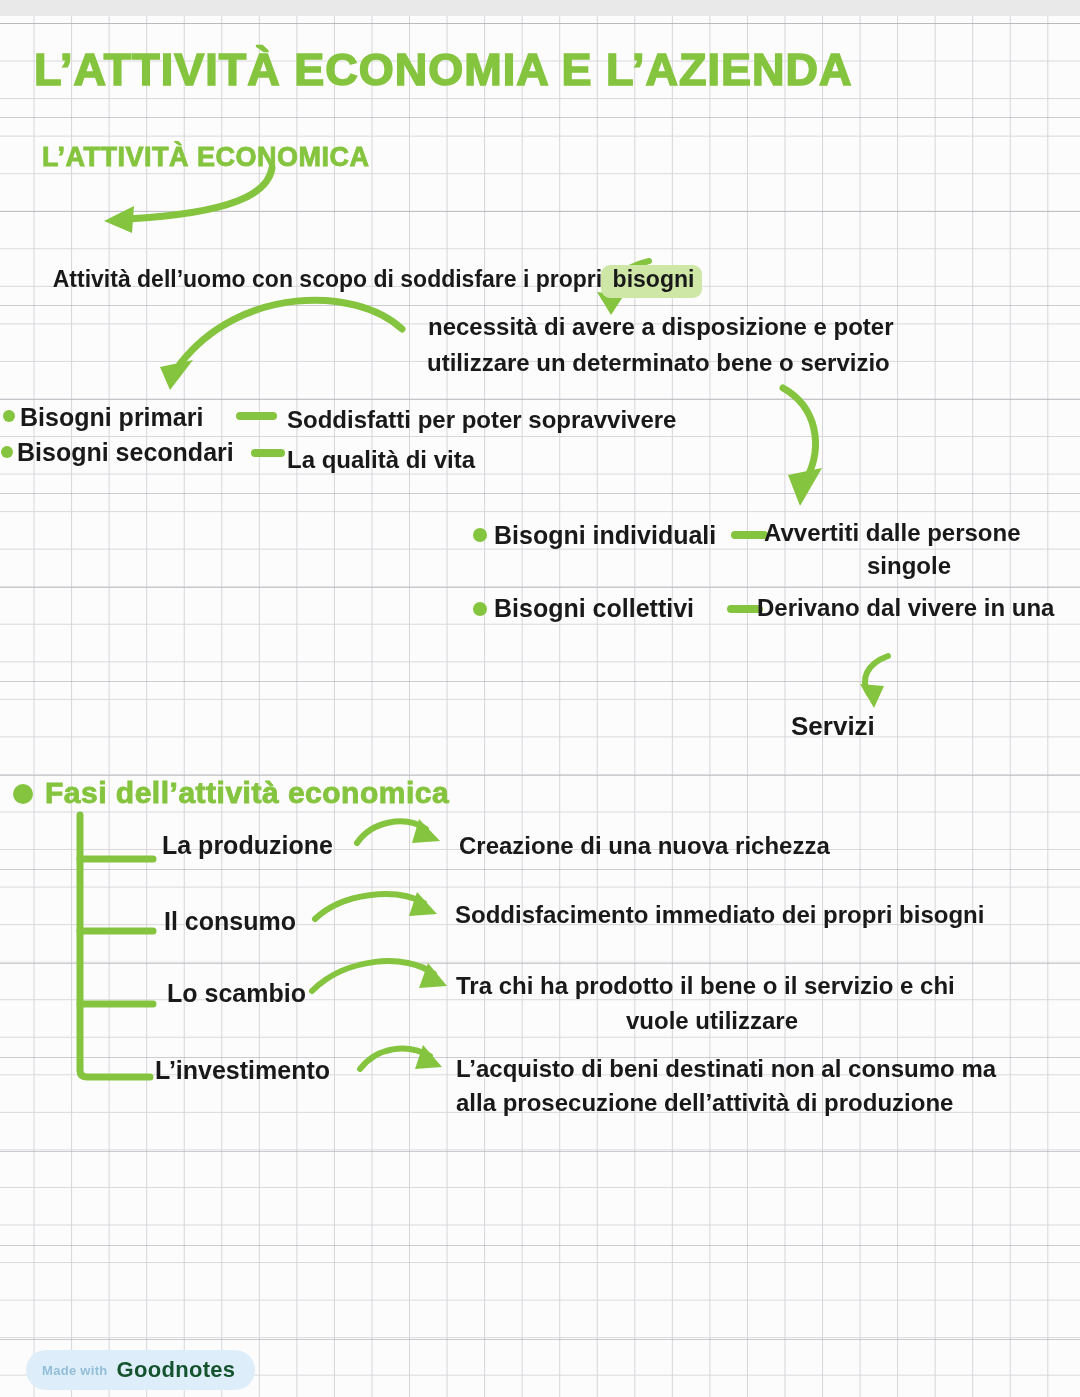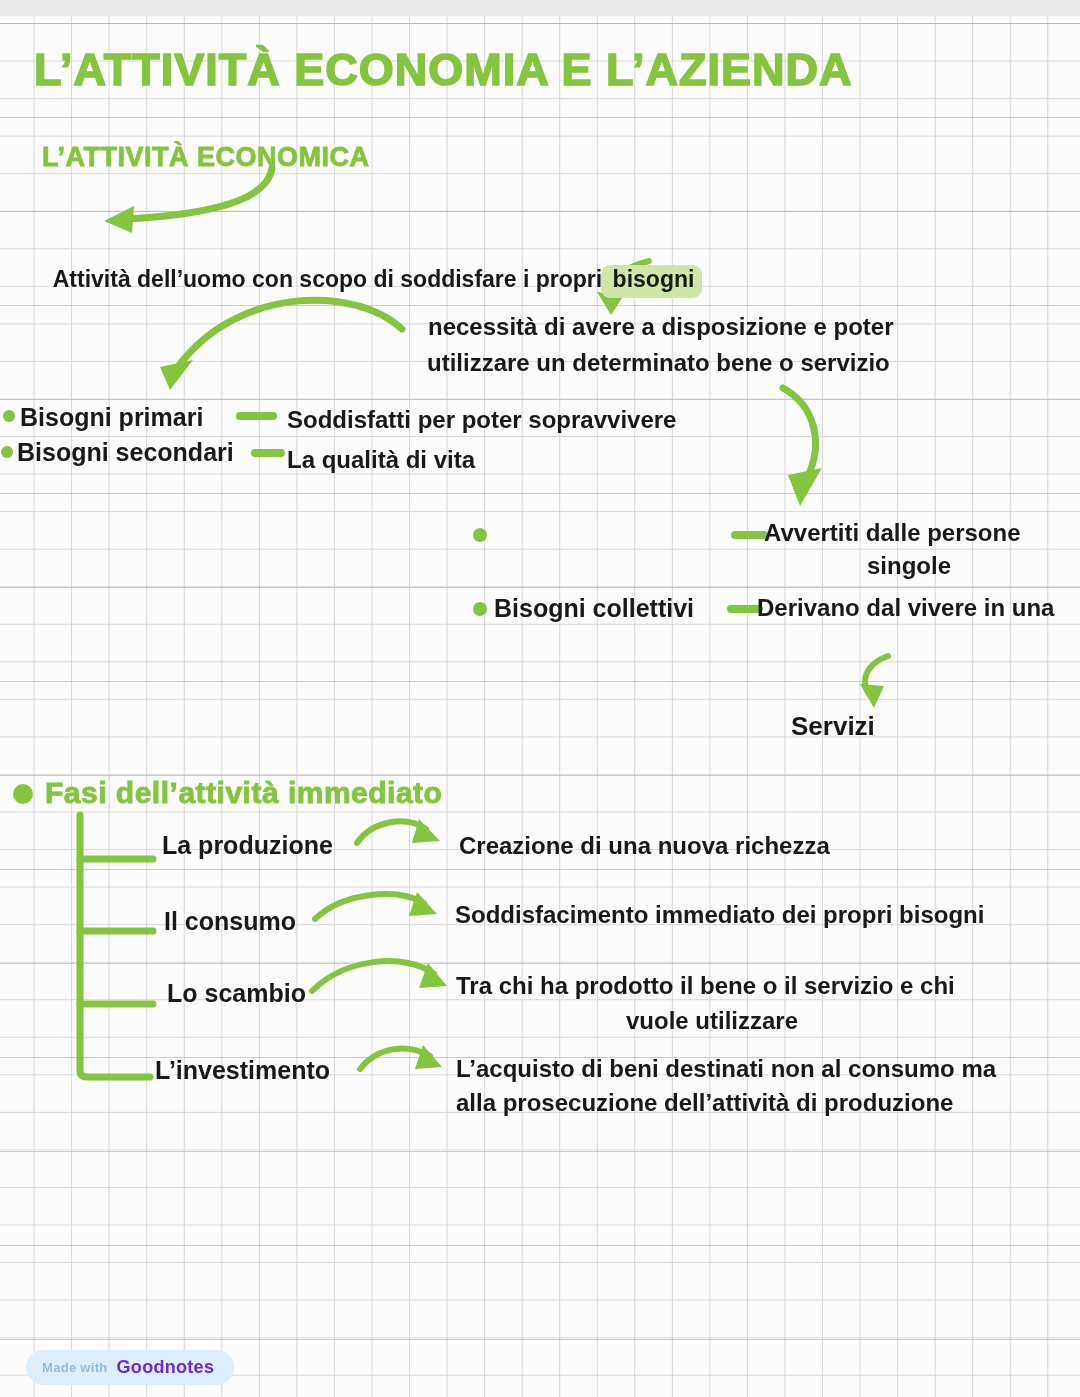--- a/index.html
+++ b/index.html
@@ -36,21 +36,21 @@
   }
   svg.overlay{position:absolute;left:0;top:0;pointer-events:none;}
   .wm{
     position:absolute;left:26px;top:1334px;
     display:flex;align-items:center;gap:9px;
     background:#ddeefa;
     border-radius:20px;
     padding:7px 20px 7px 16px;
   }
   .wm-prefix{font-size:13px;font-weight:bold;color:#93bed9;letter-spacing:.3px;text-align:right;}
-  .wm-brand{font-size:18px;font-weight:bold;color:#6d28d9;letter-spacing:.3px;}
+  .wm-brand{font-size:22px;font-weight:bold;color:#14532d;letter-spacing:.3px;}
 </style>
 </head>
 <body>
 
 <div class="page">
 
   <svg class="overlay" width="1080" height="1397" viewBox="0 0 1080 1397">
     <g stroke="#85c43e" fill="none" stroke-linecap="round" stroke-linejoin="round">
 
       <g>
@@ -127,28 +127,29 @@
   </div>
 
   <div class="abs t24" style="left:428px;top:297px;">necessità di avere a disposizione e poter</div>
   <div class="abs t24" style="left:427px;top:333px;">utilizzare un determinato bene o servizio</div>
 
   <div class="abs t25" style="left:20px;top:387px;">Bisogni primari</div>
   <div class="abs t24" style="left:287px;top:390px;">Soddisfatti per poter sopravvivere</div>
   <div class="abs t25" style="left:17px;top:422px;">Bisogni secondari</div>
   <div class="abs t24" style="left:287px;top:430px;">La qualità di vita</div>
 
+  <div class="abs t25" style="left:494px;top:505px;">Bisogni individuali</div>
   <div class="abs t24" style="left:764px;top:503px;">Avvertiti dalle persone</div>
   <div class="abs t24" style="left:867px;top:536px;">singole</div>
   <div class="abs t25" style="left:494px;top:578px;">Bisogni collettivi</div>
   <div class="abs t24" style="left:757px;top:578px;">Derivano dal vivere in una</div>
 
   <div class="abs t26" style="left:791px;top:696px;">Servizi</div>
 
-  <div class="abs green heading" style="left:45px;top:760px;">Fasi dell’attività immediato</div>
+  <div class="abs green heading" style="left:45px;top:760px;">Fasi dell’attività economica</div>
 
   <div class="abs t25" style="left:162px;top:815px;">La produzione</div>
   <div class="abs t24" style="left:459px;top:816px;">Creazione di una nuova richezza</div>
 
   <div class="abs t25" style="left:164px;top:891px;">Il consumo</div>
   <div class="abs t24" style="left:455px;top:885px;">Soddisfacimento immediato dei propri bisogni</div>
 
   <div class="abs t25" style="left:167px;top:963px;">Lo scambio</div>
   <div class="abs t24" style="left:456px;top:956px;">Tra chi ha prodotto il bene o il servizio e chi</div>
   <div class="abs t24" style="left:626px;top:991px;">vuole utilizzare</div>

